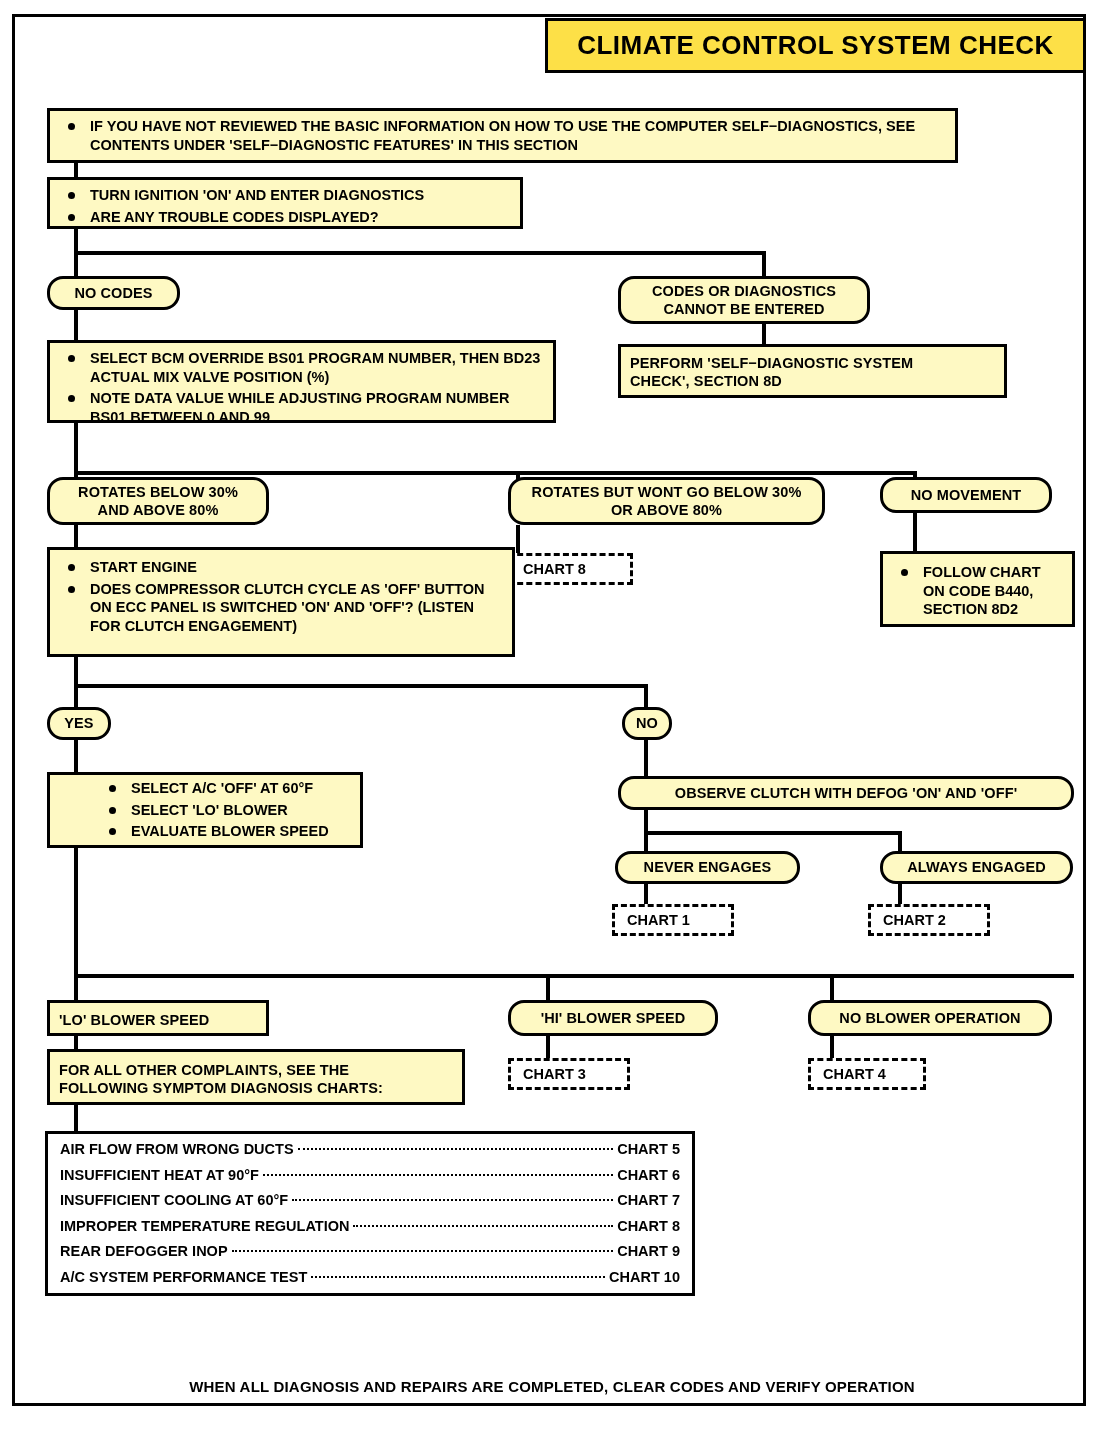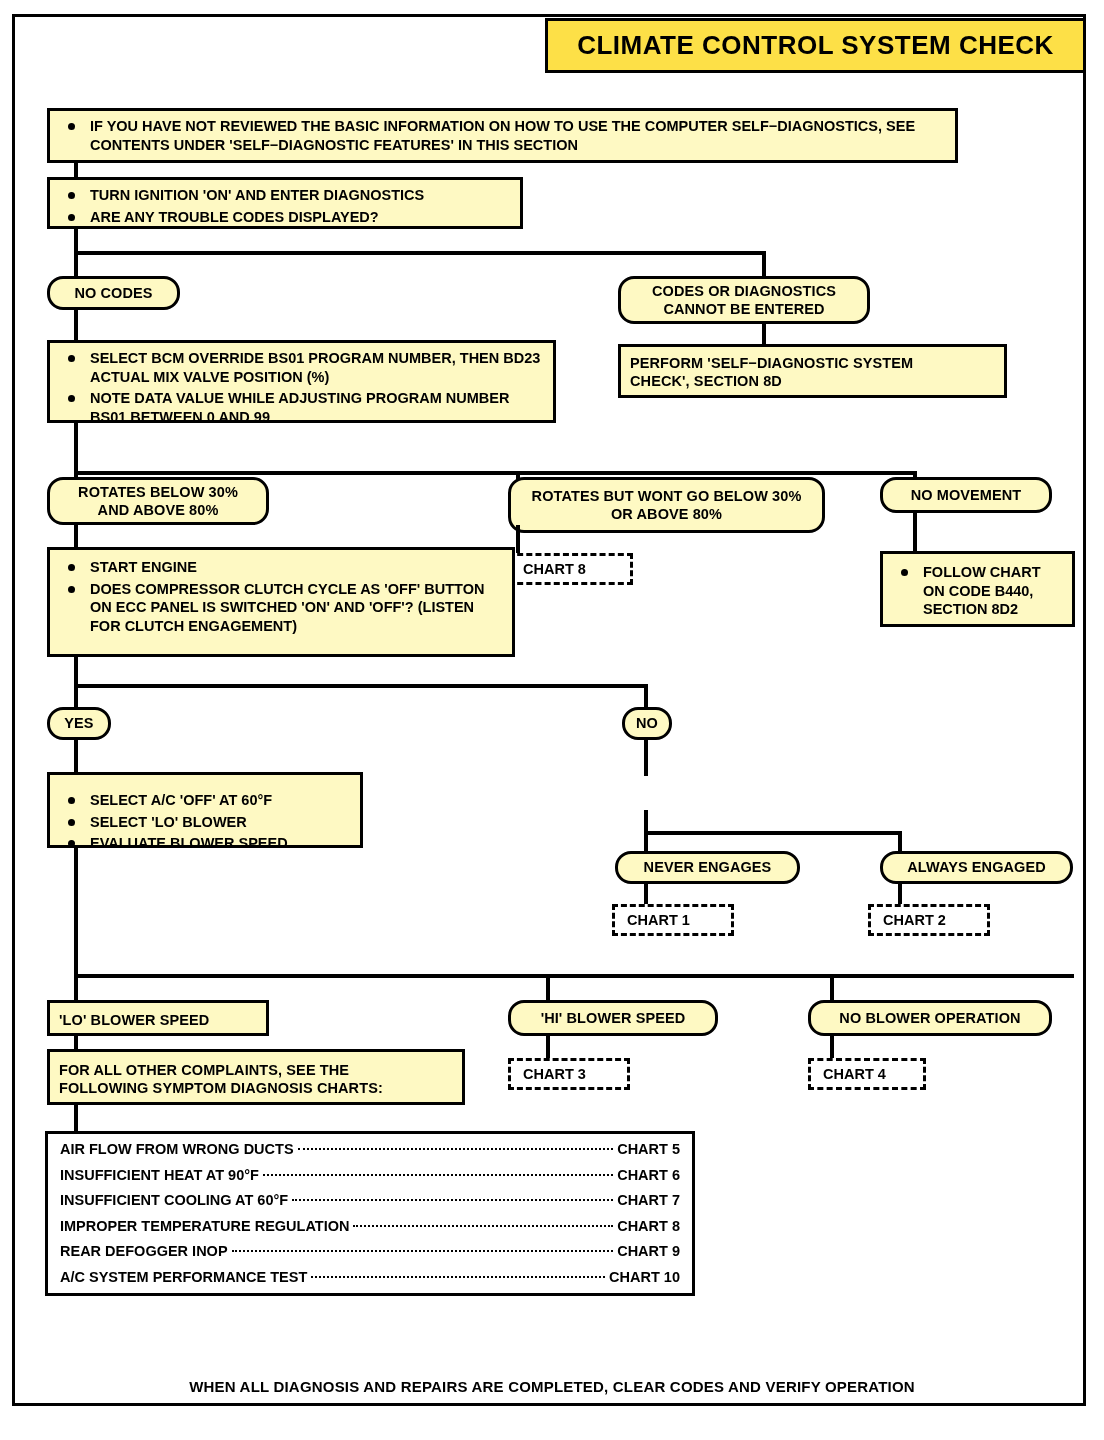--- a/index.html
+++ b/index.html
@@ -107,21 +107,21 @@
   <div class="ln" style="left:74px;top:471px;width:843px;height:4px;"></div>
   <div class="ln" style="left:74px;top:471px;width:4px;height:36px;"></div>
   <div class="ln" style="left:516px;top:471px;width:4px;height:36px;"></div>
   <div class="ln" style="left:913px;top:471px;width:4px;height:36px;"></div>
 
   <div class="box ctr" style="left:47px;top:477px;width:222px;height:48px;">
     <span class="txt" style="white-space:pre-line;">ROTATES BELOW 30%
 AND ABOVE 80%</span>
   </div>
 
-  <div class="box ctr" style="left:508px;top:477px;width:317px;height:56px;">
+  <div class="box ctr" style="left:508px;top:477px;width:317px;height:48px;">
     <span class="txt" style="white-space:pre-line;">ROTATES BUT WONT GO BELOW 30%
 OR ABOVE 80%</span>
   </div>
 
   <div class="box ctr" style="left:880px;top:477px;width:172px;height:36px;">
     <span class="txt">NO MOVEMENT</span>
   </div>
 
   <div class="ln" style="left:516px;top:525px;width:4px;height:28px;"></div>
   <div class="ln" style="left:913px;top:513px;width:4px;height:40px;"></div>
@@ -153,27 +153,30 @@
   </div>
 
   <div class="box ctr" style="left:622px;top:707px;width:50px;height:33px;">
     <span class="txt">NO</span>
   </div>
 
   <div class="ln" style="left:74px;top:740px;width:4px;height:32px;"></div>
   <div class="ln" style="left:644px;top:740px;width:4px;height:36px;"></div>
 
   <div class="box" style="left:47px;top:772px;width:316px;height:76px;">
-    <ul class="bul" style="padding-top:16px;">
+    <ul class="bul" style="padding-top:4px;margin-left:41px;">
       <li>SELECT A/C 'OFF' AT 60°F</li>
       <li>SELECT 'LO' BLOWER</li>
       <li>EVALUATE BLOWER SPEED</li>
     </ul>
   </div>
 
+  <div class="box ctr" style="left:618px;top:776px;width:456px;height:34px;">
+    <span class="txt">OBSERVE CLUTCH WITH DEFOG 'ON' AND 'OFF'</span>
+  </div>
 
   <div class="ln" style="left:644px;top:810px;width:4px;height:43px;"></div>
   <div class="ln" style="left:644px;top:831px;width:258px;height:4px;"></div>
   <div class="ln" style="left:898px;top:831px;width:4px;height:22px;"></div>
 
   <div class="box ctr" style="left:615px;top:851px;width:185px;height:33px;">
     <span class="txt">NEVER ENGAGES</span>
   </div>
 
   <div class="box ctr" style="left:880px;top:851px;width:193px;height:33px;">

